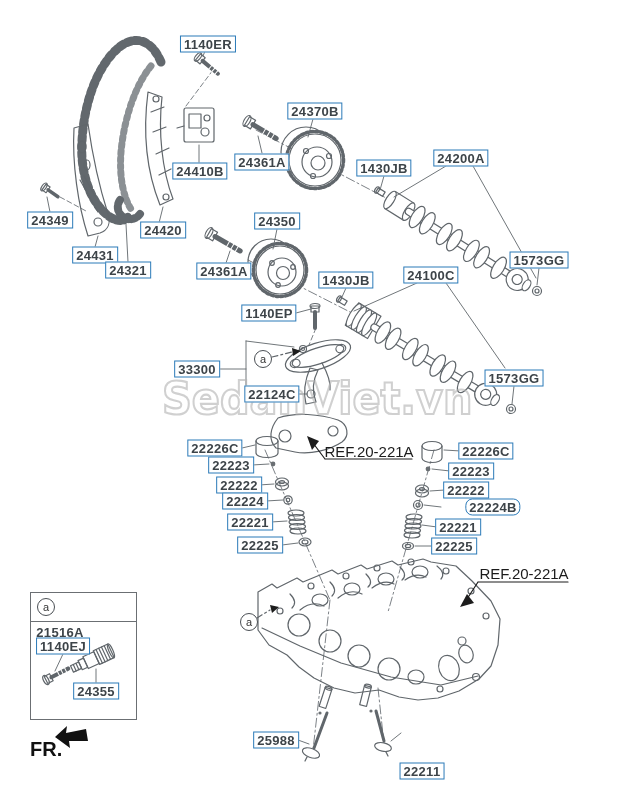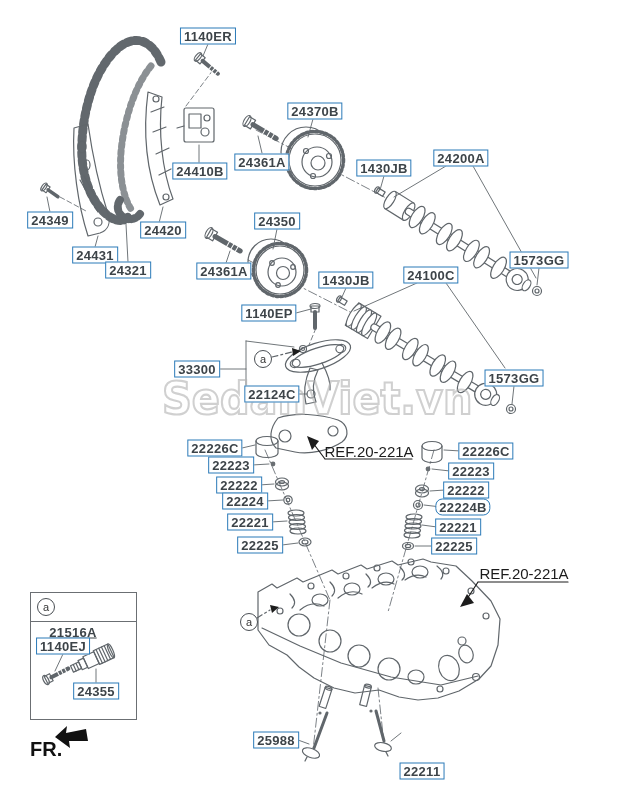--- a/index.html
+++ b/index.html
@@ -359,25 +359,25 @@
 
       <polygon points="55,737 67,726 66,733 86,729 88,741 69,741 70,748" fill="#111" stroke="none"></polygon>
     </g>
   </svg>
 
   <div class="wm">SedanViet.vn</div>
 
   <div class="inset-box">
     <div class="hdr"></div>
   </div>
-  <div class="subtitle" style="left:73px;top:632px;text-decoration:underline;">21516A</div>
+  <div class="subtitle" style="left:60px;top:632px;">21516A</div>
   <div class="fr">FR.</div>
 
   <div id="labels">
-      <div class="plabel" style="left: 208px; top: 36px;">1140ER</div>
+      <div class="plabel" style="left: 208px; top: 44px;">1140ER</div>
       <div class="plabel" style="left: 315px; top: 111px;">24370B</div>
       <div class="plabel" style="left: 262px; top: 162px;">24361A</div>
       <div class="plabel" style="left: 200px; top: 171px;">24410B</div>
       <div class="plabel" style="left: 384px; top: 168px;">1430JB</div>
       <div class="plabel" style="left: 461px; top: 158px;">24200A</div>
       <div class="plabel" style="left: 50px; top: 220px;">24349</div>
       <div class="plabel" style="left: 163px; top: 230px;">24420</div>
       <div class="plabel" style="left: 95px; top: 255px;">24431</div>
       <div class="plabel" style="left: 128px; top: 270px;">24321</div>
       <div class="plabel" style="left: 277px; top: 221px;">24350</div>
@@ -391,21 +391,21 @@
       <div class="plabel" style="left: 514px; top: 378px;">1573GG</div>
       <div class="plabel" style="left: 215px; top: 448px;">22226C</div>
       <div class="plabel" style="left: 231px; top: 465px;">22223</div>
       <div class="plabel" style="left: 239px; top: 485px;">22222</div>
       <div class="plabel" style="left: 245px; top: 501px;">22224</div>
       <div class="plabel" style="left: 250px; top: 522px;">22221</div>
       <div class="plabel" style="left: 260px; top: 545px;">22225</div>
       <div class="plabel" style="left: 486px; top: 451px;">22226C</div>
       <div class="plabel" style="left: 471px; top: 471px;">22223</div>
       <div class="plabel" style="left: 466px; top: 490px;">22222</div>
-      <div class="plabel" style="left: 463px; top: 507px; border-radius: 7px;">22224B</div>
+      <div class="plabel" style="left: 493px; top: 507px; border-radius: 7px;">22224B</div>
       <div class="plabel" style="left: 458px; top: 527px;">22221</div>
       <div class="plabel" style="left: 454px; top: 546px;">22225</div>
       <div class="plabel" style="left: 276px; top: 740px;">25988</div>
       <div class="plabel" style="left: 422px; top: 733px; margin-top: 38px;">22211</div>
       <div class="plabel" style="left: 63px; top: 646px;">1140EJ</div>
       <div class="plabel" style="left: 96px; top: 691px;">24355</div>
       <div class="ref-label" style="left: 369px; top: 451px;"><span class="pfx">REF.</span><span class="code">20-221A</span></div>
       <div class="ref-label" style="left: 524px; top: 573px;"><span class="pfx">REF.</span><span class="code">20-221A</span></div>
       <div class="callout" style="left: 263px; top: 359px;">a</div>
       <div class="callout" style="left: 249px; top: 622px;">a</div>

